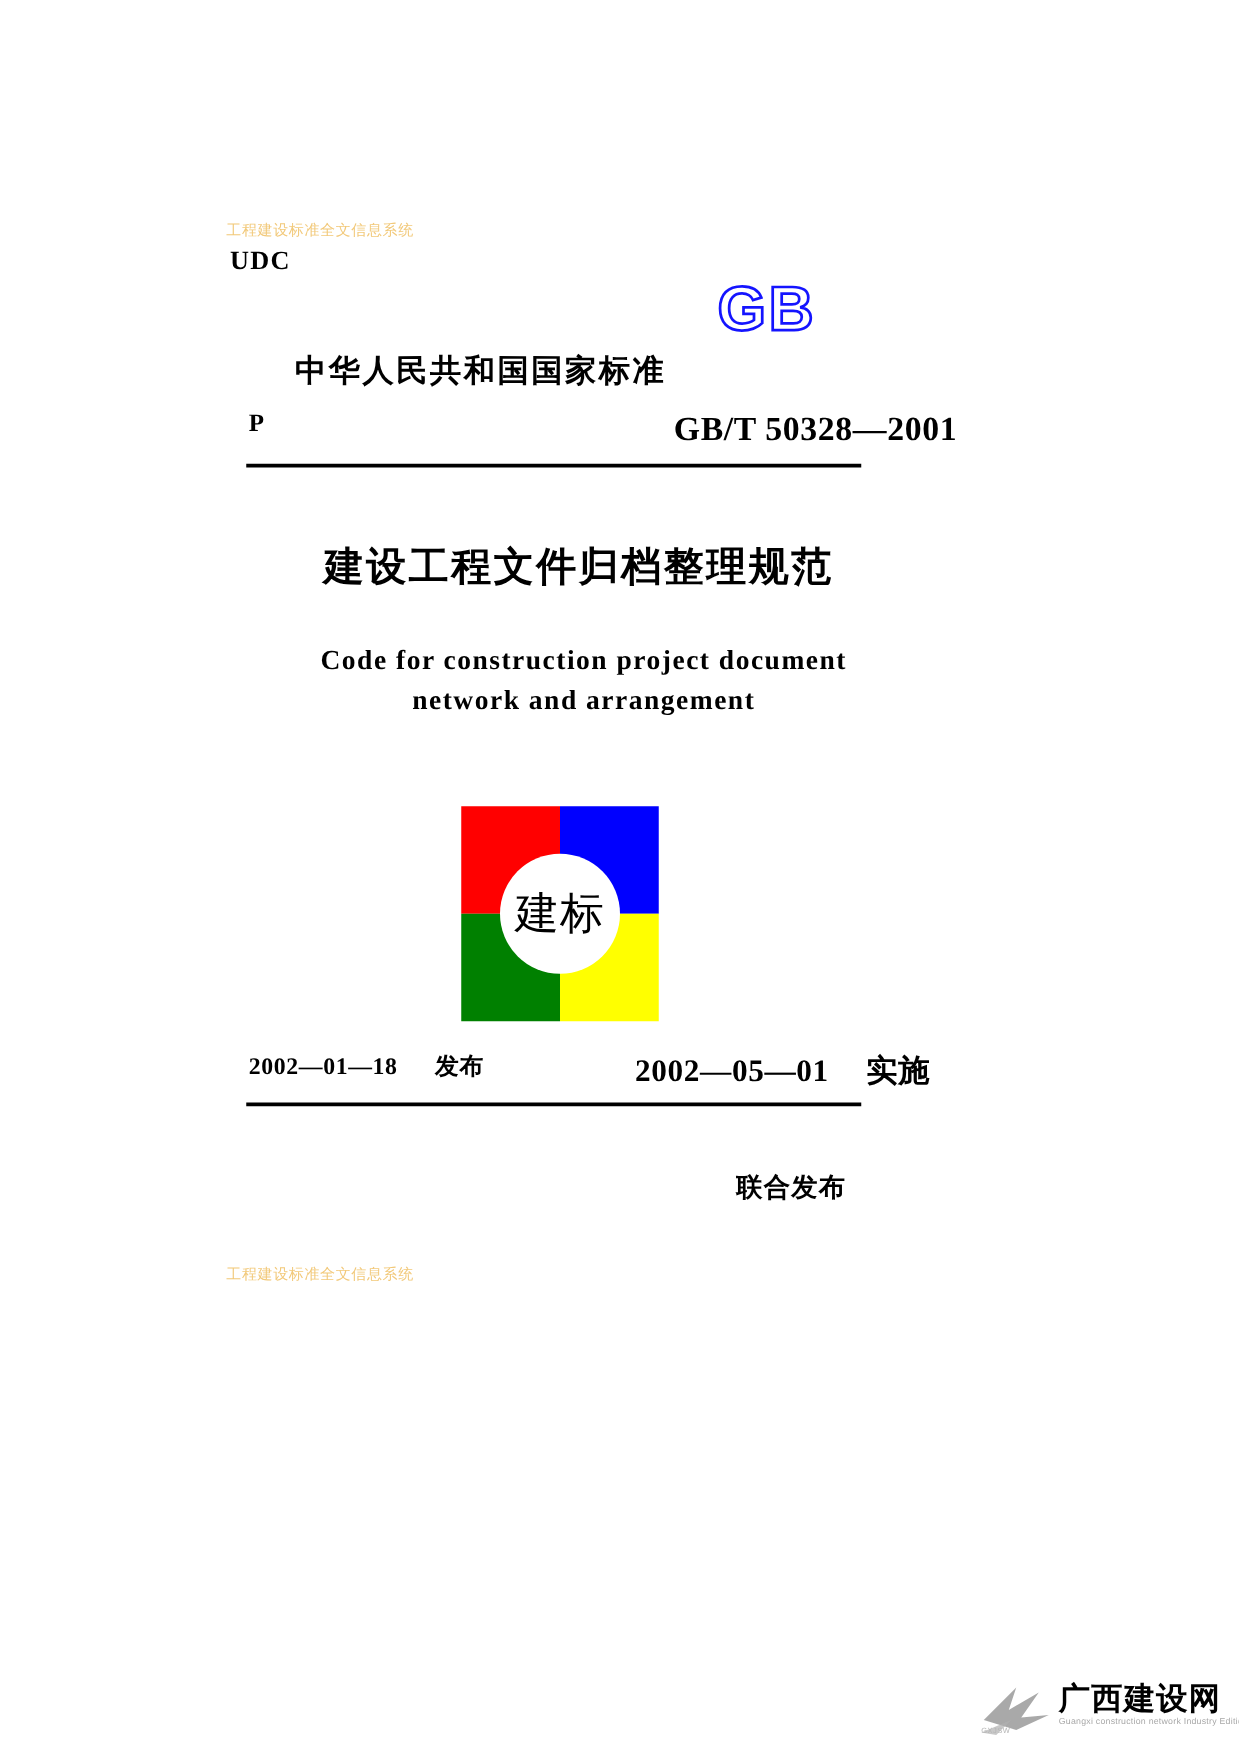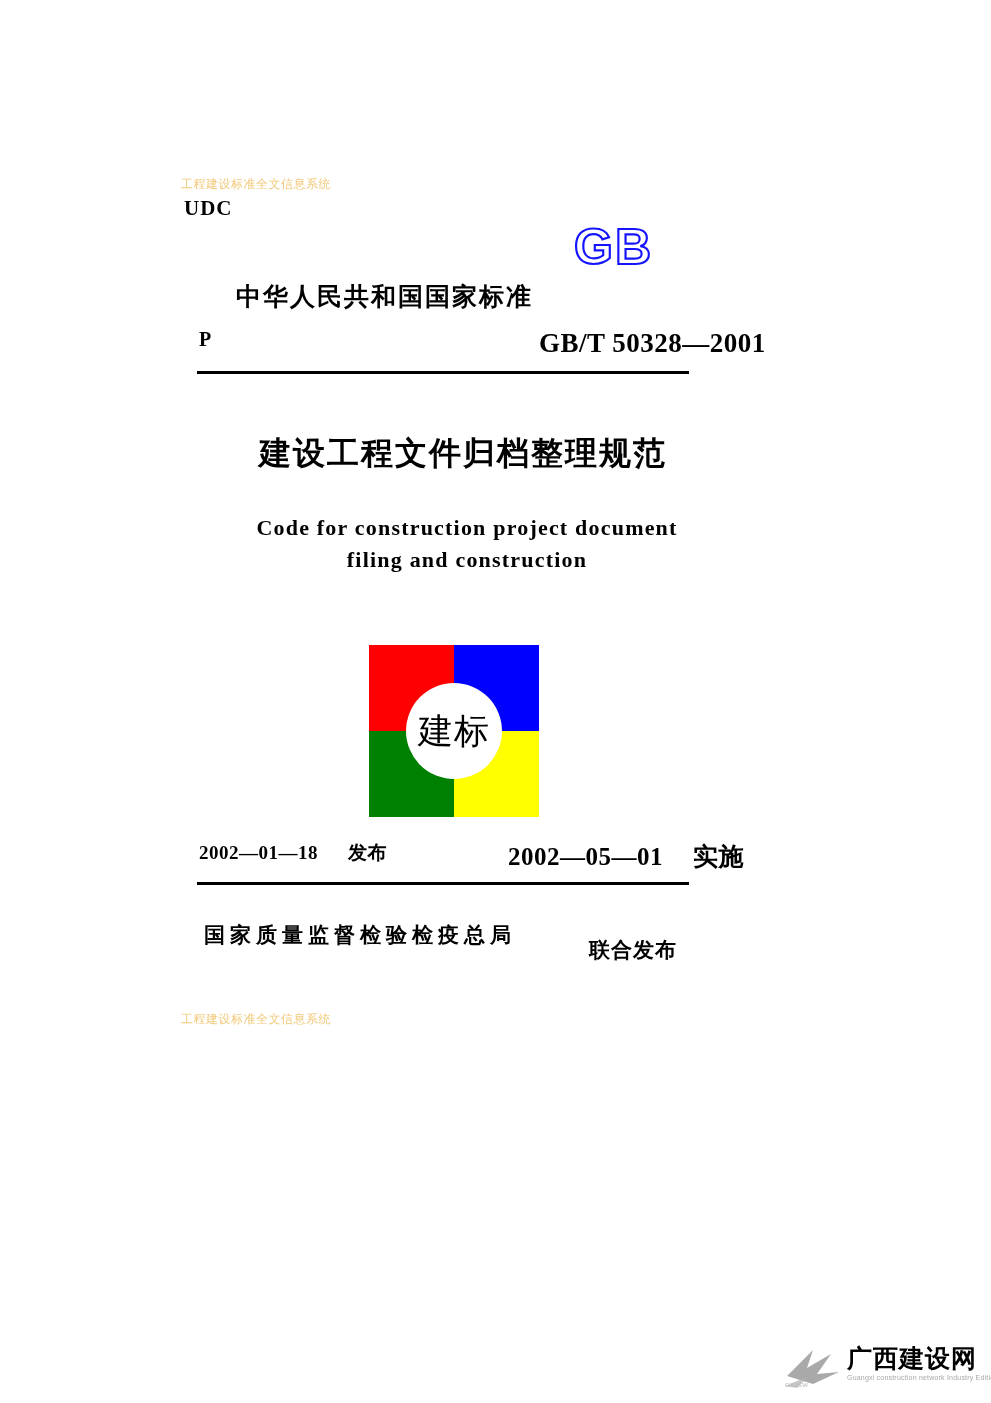--- a/index.html
+++ b/index.html
@@ -141,21 +141,21 @@
     letter-spacing: 1.2px;
     line-height: 1.45;
     margin-left: 24px;
   }
 
   
   .jb-logo {
     position: absolute;
     left: 369px;
     top: 645px;
-    width: 170px;
+    width: 158px;
     height: 172px;
   }
   .jb-q {
     position: absolute;
     width: 50%;
     height: 50%;
   }
   .jb-tl { left: 0;    top: 0;    background: #ff0000; }
   .jb-tr { left: 50%;  top: 0;    background: #0000ff; }
   .jb-bl { left: 0;    top: 50%;  background: #008000; }
@@ -302,21 +302,21 @@
   <div class="nat-std">中华人民共和国国家标准</div>
 
   <div class="p-mark">P</div>
   <div class="std-code">GB/T 50328—2001</div>
 
   <div class="rule-top"></div>
 
   <div class="title-cn">建设工程文件归档整理规范</div>
   <div class="title-en">
     <div>Code for construction project document</div>
-    <div>filing and construction</div>
+    <div>network and arrangement</div>
   </div>
 
   <div class="jb-logo">
     <div class="jb-q jb-tl"></div>
     <div class="jb-q jb-tr"></div>
     <div class="jb-q jb-bl"></div>
     <div class="jb-q jb-br"></div>
     <div class="jb-circle"></div>
     <div class="jb-text">建标</div>
   </div>
@@ -325,21 +325,20 @@
     <span>2002—01—18</span><span class="word">发布</span>
   </div>
 
   <div class="date-effect">
     <span>2002—05—01</span><span class="word">实施</span>
   </div>
 
   <div class="rule-bottom"></div>
 
   <div class="publishers">
-    <div class="org">国家质量监督检验检疫总局</div>
   </div>
   <div class="joint-issue">联合发布</div>
 
   <div class="wm-bottom">工程建设标准全文信息系统</div>
 
   <div class="corner-logo">
     <svg class="corner-star" viewBox="0 0 62 44" xmlns="http://www.w3.org/2000/svg">
       <path d="M4 30 L30 4 L24 22 L48 8 L34 28 L56 26 L30 38 Z" fill="#9a9a9a" opacity="0.85"></path>
       <path d="M2 40 L26 30 L14 42 Z" fill="#b0b0b0" opacity="0.7"></path>
     </svg>

